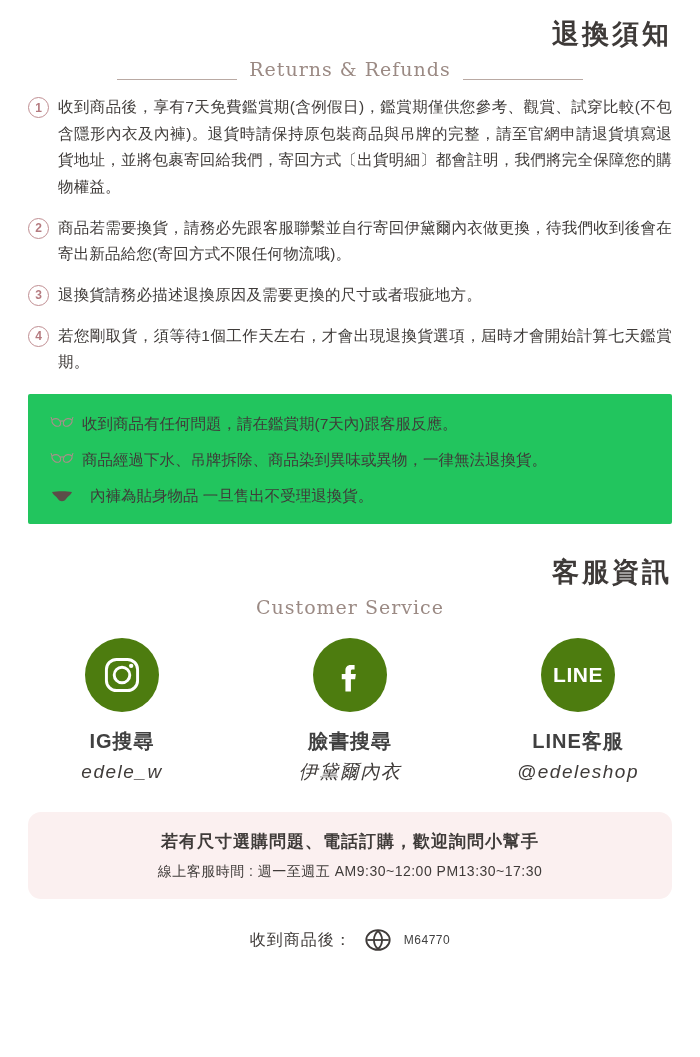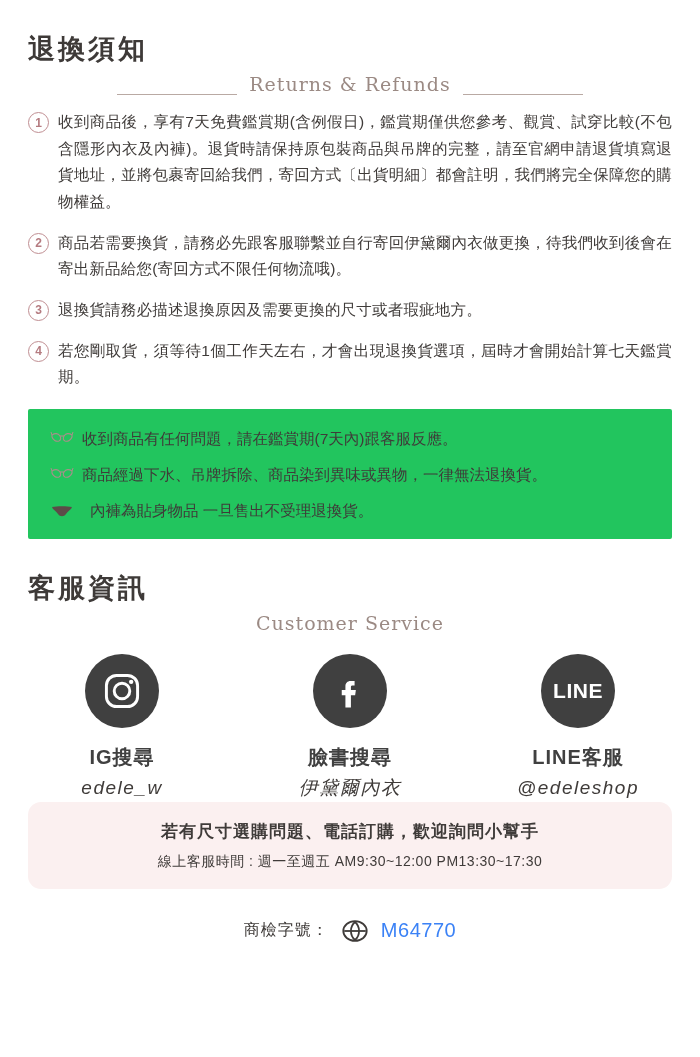--- a/index.html
+++ b/index.html
@@ -17,26 +17,26 @@
   .page {
     width: 700px;
     height: 1057px;
     position: relative;
     box-sizing: border-box;
     padding: 0 28px;
   }
 
   
   .section-title {
-    text-align: left;
+    text-align: right;
     font-size: 27px;
     font-weight: bold;
     color: #3e3a38;
     letter-spacing: 3px;
-    margin-top: 31px;
+    margin-top: 16px;
     margin-bottom: 6px;
   }
   .subtitle-row {
     display: flex;
     align-items: flex-end;
     justify-content: center;
     gap: 12px;
     margin-bottom: 14px;
   }
   .subtitle-row .rule {
@@ -120,21 +120,21 @@
     margin-top: 20px;
   }
   .social-item {
     width: 150px;
     text-align: center;
   }
   .badge-circle {
     width: 74px;
     height: 74px;
     border-radius: 50%;
-    background: #404040;
+    background: #4d7c0f;
     margin: 0 auto 14px auto;
     display: flex;
     align-items: center;
     justify-content: center;
     color: #ffffff;
   }
   .social-label {
     font-size: 20px;
     line-height: 1.55;
     color: #404040;
@@ -153,20 +153,21 @@
     font-family: "Liberation Sans", sans-serif;
     font-weight: bold;
     font-size: 21px;
     letter-spacing: 0.5px;
   }
 
   
   .hours-box {
     background: #fbf0f0;
     border-radius: 13px;
+    margin-top: 26px;
     padding: 18px 10px 18px 10px;
     text-align: center;
   }
   .hours-line1 {
     font-size: 17px;
     font-weight: bold;
     color: #3f3b39;
     letter-spacing: 1px;
     margin-bottom: 10px;
   }
@@ -187,22 +188,22 @@
   .cert-label {
     font-size: 16px;
     color: #3f3b39;
     letter-spacing: 1px;
   }
   .cert-mark {
     width: 36px;
     height: 22px;
   }
   .cert-code {
-    font-size: 20px;
-    color: #3b82f6;
+    font-size: 12px;
+    color: #404040;
     letter-spacing: 0.5px;
   }
 </style>
 </head>
 <body>
 
 <div class="page">
 
   <div>
     <div class="section-title">退換須知</div>
@@ -305,21 +306,21 @@
 
     </div>
 
     <div class="hours-box">
       <div class="hours-line1">若有尺寸選購問題、電話訂購，歡迎詢問小幫手</div>
       <div class="hours-line2">線上客服時間 : 週一至週五 AM9:30~12:00 PM13:30~17:30</div>
     </div>
   </div>
 
   <div class="cert-row">
-    <span class="cert-label">商檢字號：</span>
+    <span class="cert-label">收到商品後：</span>
     <span class="cert-mark">
       <svg viewBox="0 0 40 24" width="36" height="22" aria-hidden="true">
         <ellipse cx="20" cy="12" rx="13" ry="11" fill="none" stroke="#3f3b39" stroke-width="2"></ellipse>
         <path d="M20 2 C14 7, 14 17, 20 22" fill="none" stroke="#3f3b39" stroke-width="2"></path>
         <path d="M20 2 C26 7, 26 17, 20 22" fill="none" stroke="#3f3b39" stroke-width="2"></path>
         <path d="M8 12 h24" stroke="#3f3b39" stroke-width="2"></path>
       </svg>
     </span>
     <span class="cert-code">M64770</span>
   </div>

